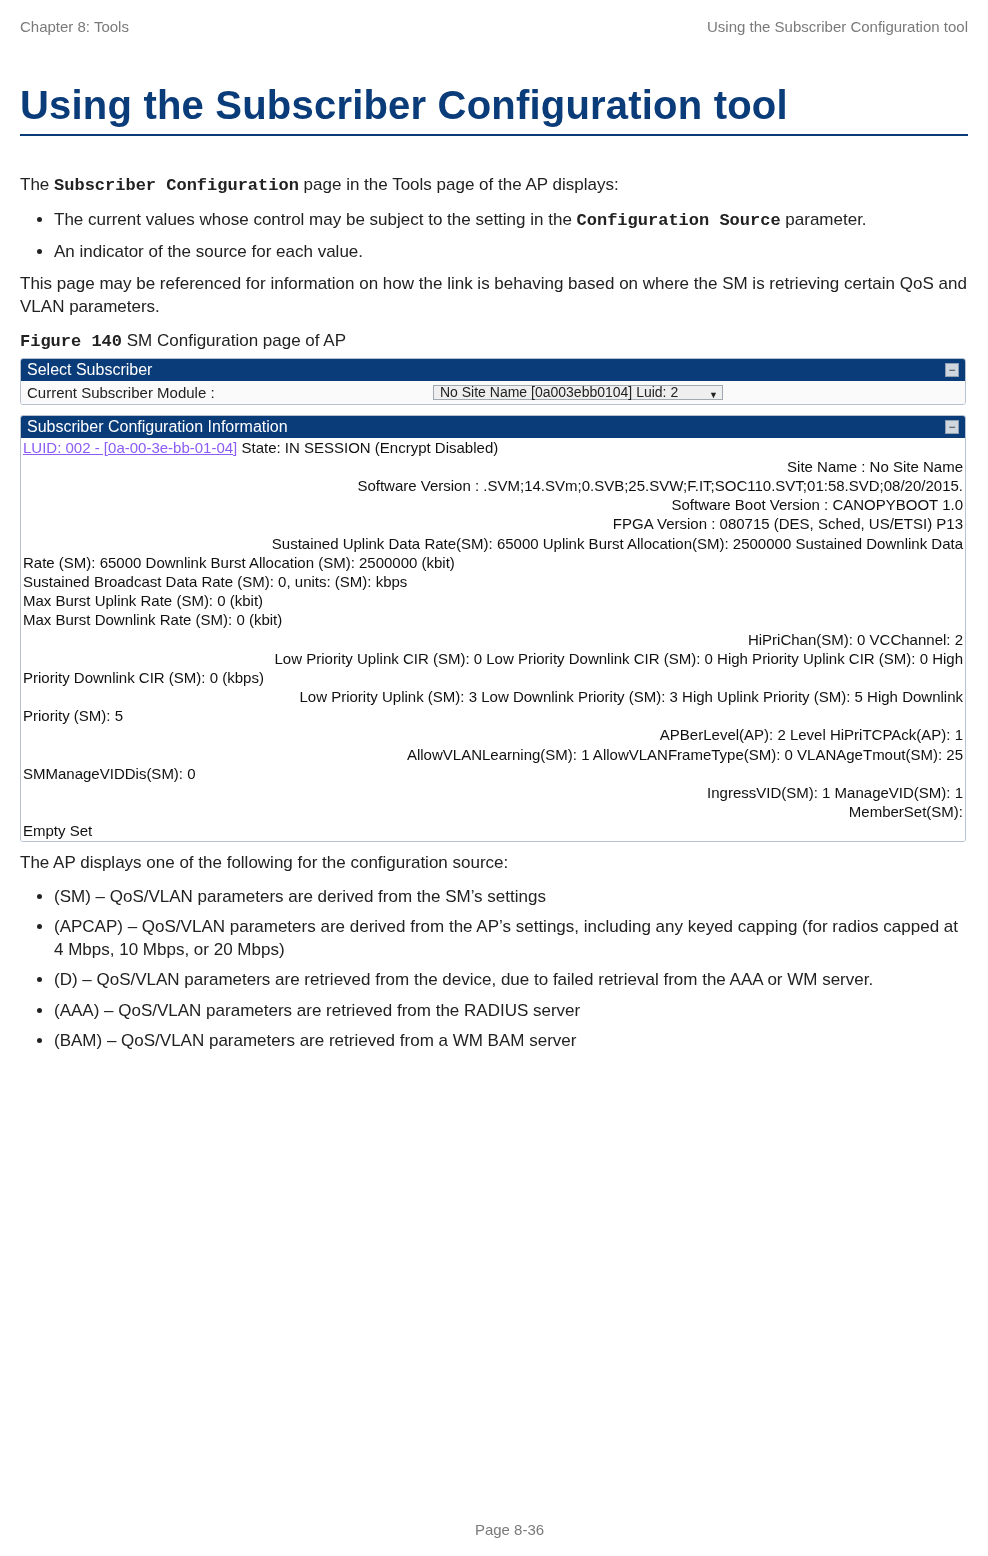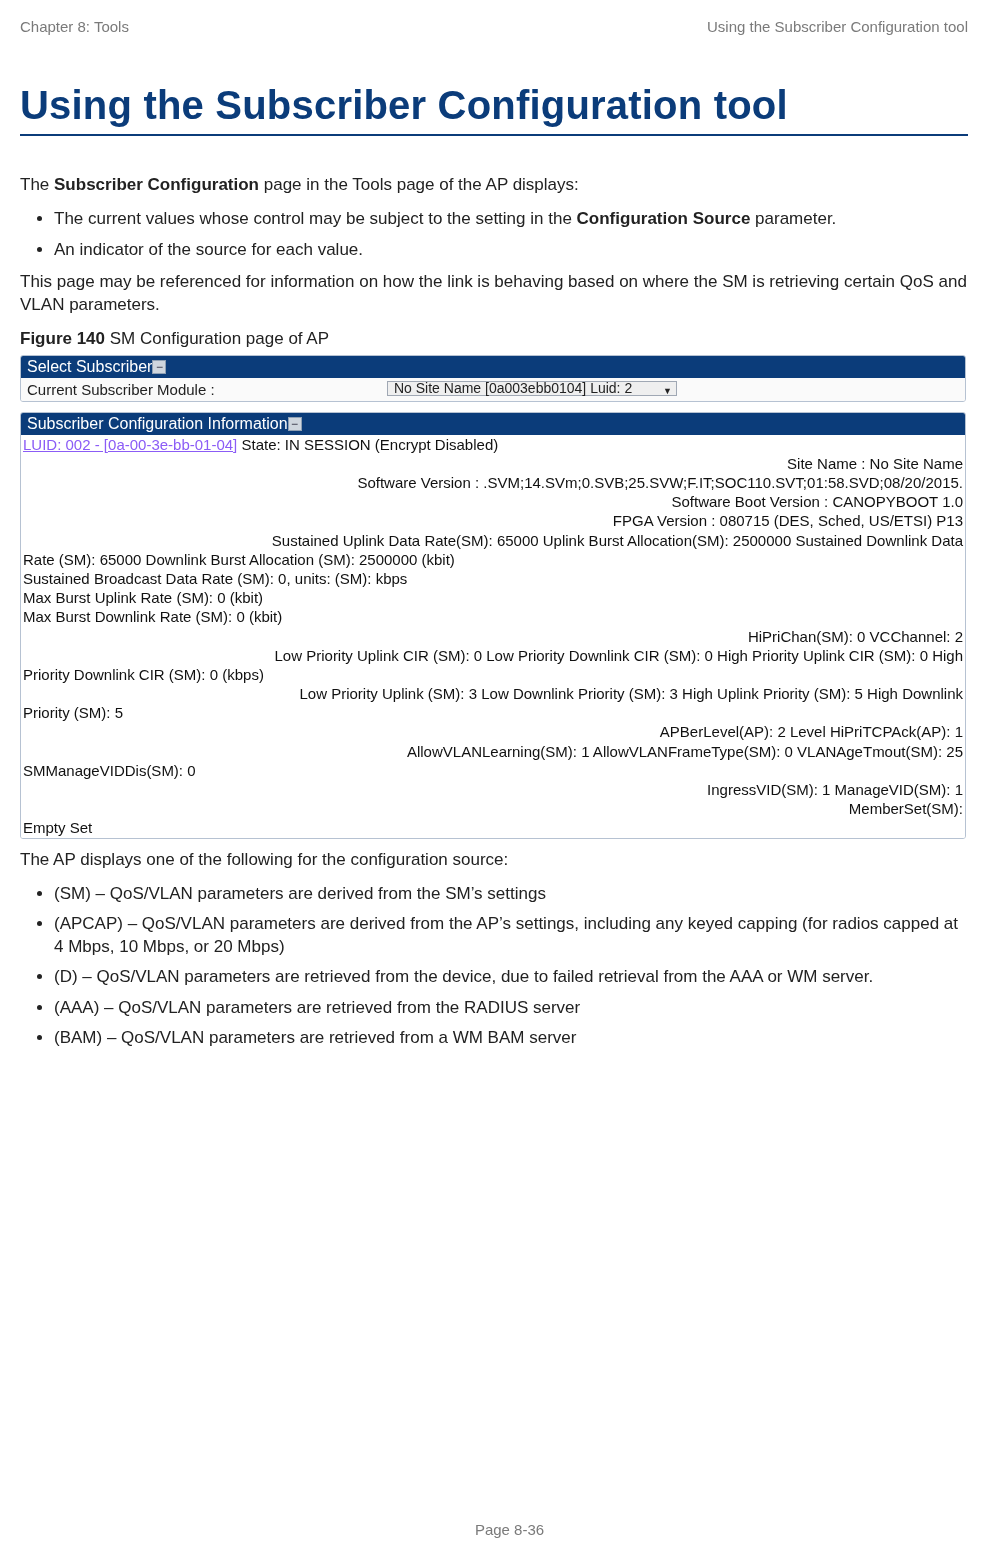--- a/index.html
+++ b/index.html
@@ -40,57 +40,59 @@
   p { margin: 0 0 12px 0; line-height: 1.32; }
   ul.bulleted {
     margin: 0 0 10px 0;
     padding-left: 34px;
   }
   ul.bulleted > li {
     list-style: disc;
     margin-bottom: 8px;
     line-height: 1.32;
   }
-  .bold { font-weight: 700; }
+  .bold { font-weight: 700; font-family: Liberation Mono, monospace; }
   .figcap { margin: 10px 0 4px 0; }
   .panel {
     border: 1px solid #b6c2d2;
     border-radius: 3px;
     margin-bottom: 10px;
     font-family: Arial, sans-serif;
     font-size: 15px;
     width: 946px;
     overflow: hidden;
   }
   .panel-hdr {
     background: #0b3c7a;
     color: #fff;
     padding: 2px 6px;
     display: flex;
-    justify-content: flex-start;
+    justify-content: space-between;
     align-items: center;
     font-size: 16px;
   }
   .collapse {
     width: 14px; height: 14px;
     background: #cfd6de;
     border: 1px solid #8fa0b4;
     display: inline-flex;
     align-items: center;
     justify-content: center;
     font-size: 12px;
     color: #334;
     line-height: 1;
     cursor: pointer;
   }
   .panel-body { background: #fff; padding: 4px 6px; color: #111; }
   .row1 {
     display: flex;
+    align-items: center;
     padding: 3px 6px;
     background: #fafafa;
+    gap: 46px;
   }
   .row1 .lbl { flex: 0 0 360px; }
   .dd {
     border: 1px solid #a0a8b4;
     background: #efefef;
     padding: 1px 18px 1px 6px;
     font-size: 14px;
     position: relative;
     display: inline-flex;
     align-items: center;

